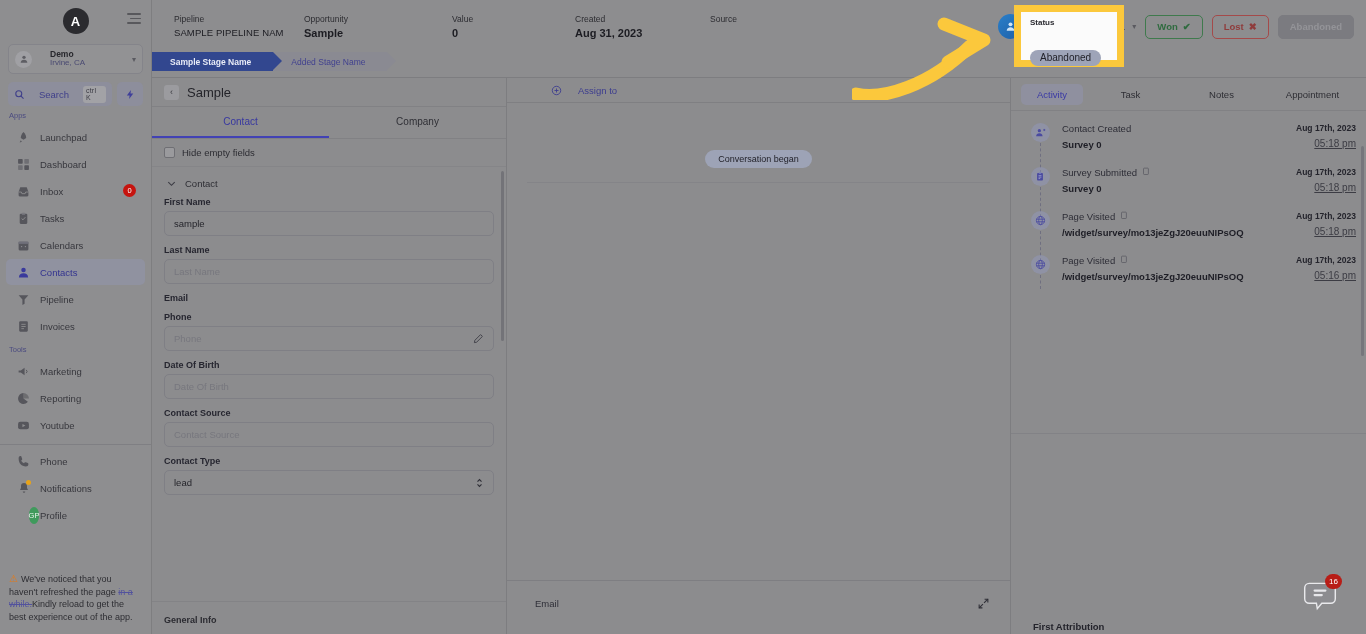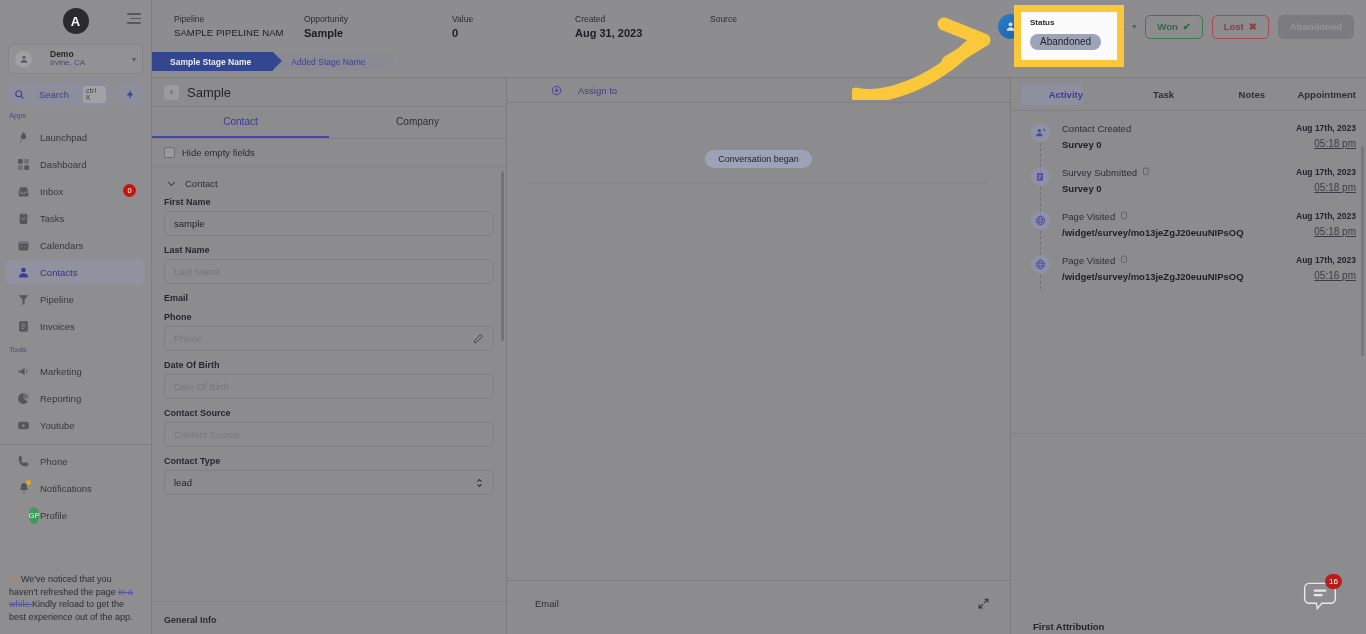--- a/index.html
+++ b/index.html
@@ -141,21 +141,21 @@
 
   
   .hl-box {
     position: absolute; left: 862px; top: 5px; width: 110px; height: 62px;
     background: #fbc83c; padding: 7px; z-index: 30;
   }
   .hl-inner {
     background: #fbfbfb; width: 100%; height: 100%;
     padding: 6px 0 0 9px;
   }
-  .hl-k { font-size: 8px; color: #2b2b31; font-weight: 600; margin-bottom: 4px; }
+  .hl-k { font-size: 8px; color: #2b2b31; font-weight: 600; margin-bottom: 20px; }
   .status-chip {
     display: inline-block; background: #9ea4b8; color: #22222a;
     font-size: 10px; border-radius: 10px; padding: 2.5px 10px;
   }
   .arrow-svg { position: absolute; left: 700px; top: 8px; z-index: 29; pointer-events: none; }
 
   
   .body-row { flex: 1; display: flex; min-height: 0; }
 
   
@@ -210,21 +210,21 @@
   .composer { height: 54px; border-top: 1px solid #7e7e82; padding: 12px 0 0 28px; position: relative; }
   .composer-lbl { font-size: 9.5px; color: #2f2f38; }
   .expand-ico { position: absolute; right: 20px; top: 15px; color: #2e2e36; }
 
   
   .activity {
     width: 356px; flex: 0 0 356px; background: #8c8c8e;
     border-left: 1px solid #7d7d80; display: flex; flex-direction: column;
   }
   .act-tabs { display: flex; height: 33px; align-items: center; padding: 0 10px; gap: 4px; border-bottom: 1px solid #818184; }
-  .act-tab { flex: 1; text-align: right; font-size: 9.5px; color: #2e2e34; padding: 5px 0; border-radius: 5px; font-weight: bold; }
+  .act-tab { flex: 1; text-align: center; font-size: 9.5px; color: #2e2e34; padding: 5px 0; border-radius: 5px; }
   .act-tab.active { color: #3a3aa5; background: rgba(150,155,205,0.28); flex: 0 0 62px; }
   .timeline { flex: 1; padding: 12px 0 0 0; position: relative; overflow: hidden; }
   .tl-item { display: flex; padding: 0 10px 0 18px; position: relative; margin-bottom: 17px; }
   .tl-ico-wrap { width: 22px; flex: 0 0 22px; display: flex; flex-direction: column; align-items: center; position: relative; }
   .tl-ico {
     width: 19px; height: 19px; border-radius: 50%;
     background: rgba(150,158,210,0.35);
     display: flex; align-items: center; justify-content: center; z-index: 2;
   }
   .tl-dash { position: absolute; top: 20px; width: 1px; height: 30px; border-left: 1px dashed #6f6f80; }

